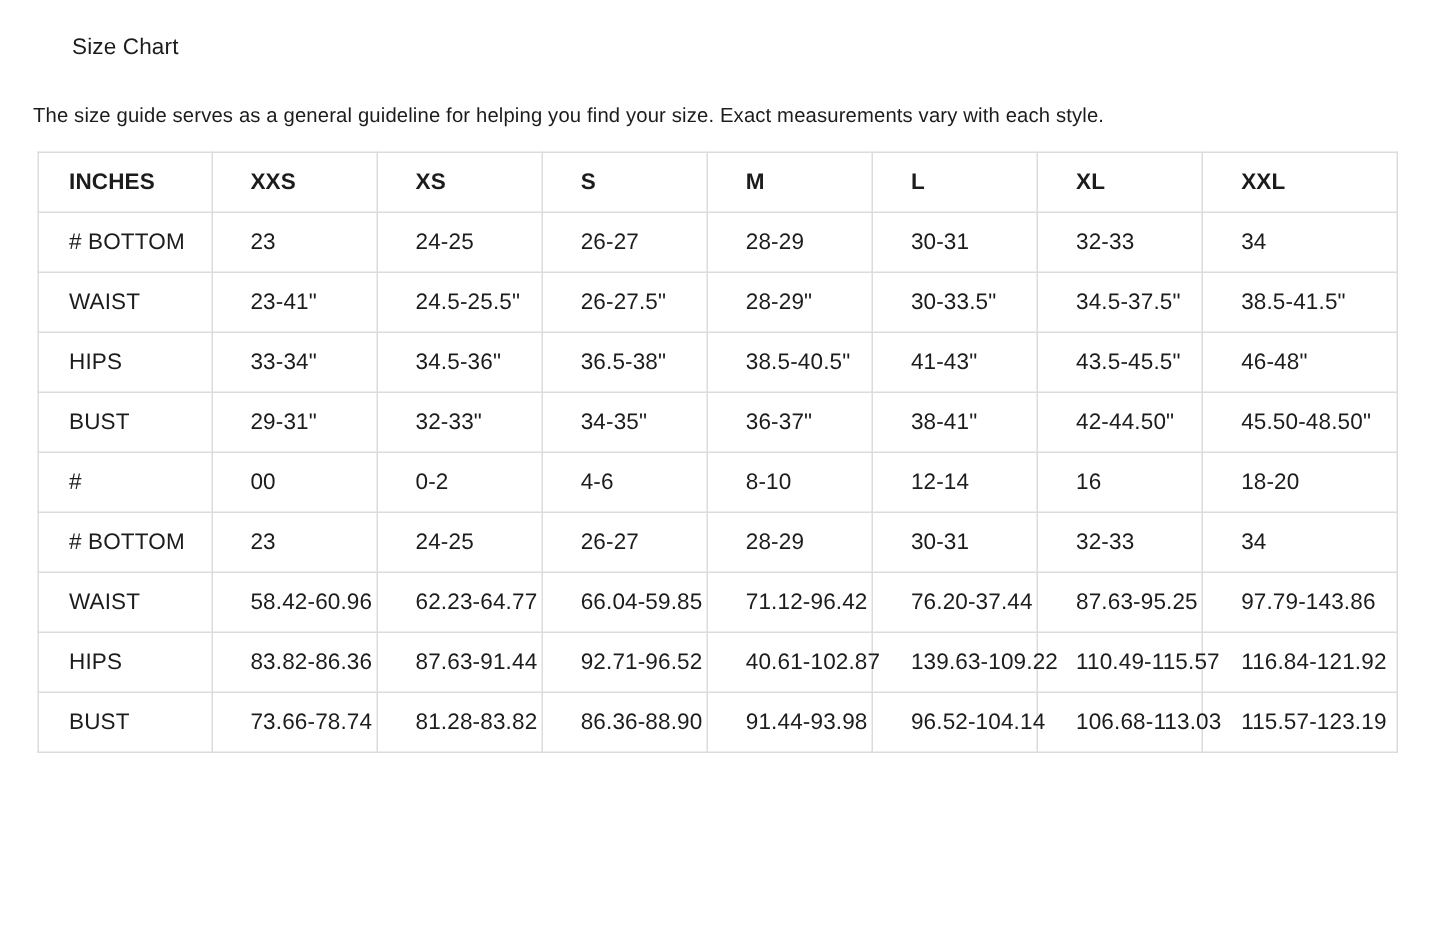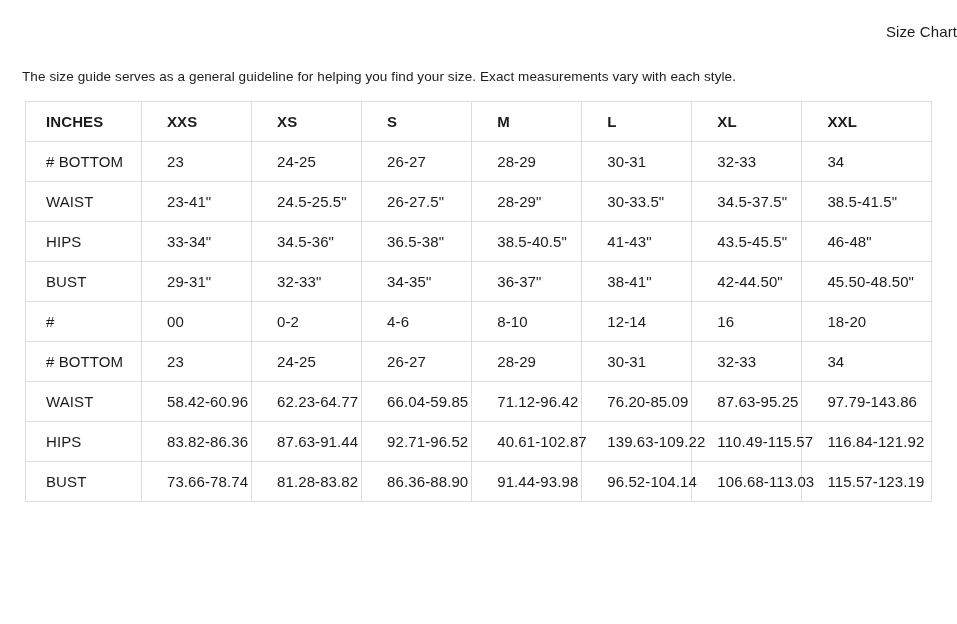--- a/index.html
+++ b/index.html
@@ -8,25 +8,26 @@
     padding: 0;
     background: #ffffff;
     width: 957px;
     height: 624px;
     overflow: hidden;
     font-family: "Liberation Sans", "DejaVu Sans", sans-serif;
     color: #1c1c1c;
   }
   .page-title {
     margin: 23px 0 0 0;
-    text-align: right;
+    text-align: left;
     font-size: 15px;
     font-weight: 500;
     letter-spacing: 0.1px;
     color: #1c1c1c;
+    padding-left: 48px;
   }
   .page-description {
     margin: 29px 25px 4px 22px;
     font-size: 13.5px;
     font-weight: 400;
     letter-spacing: 0.1px;
     color: #1c1c1c;
   }
   table.size-chart {
     margin: 17px 25px 0 25px;
@@ -143,21 +144,21 @@
         <td>30-31</td>
         <td>32-33</td>
         <td>34</td>
       </tr>
       <tr>
         <td class="label-cell">WAIST</td>
         <td>58.42-60.96</td>
         <td>62.23-64.77</td>
         <td>66.04-59.85</td>
         <td>71.12-96.42</td>
-        <td>76.20-85.09</td>
+        <td>76.20-37.44</td>
         <td>87.63-95.25</td>
         <td>97.79-143.86</td>
       </tr>
       <tr>
         <td class="label-cell">HIPS</td>
         <td>83.82-86.36</td>
         <td>87.63-91.44</td>
         <td>92.71-96.52</td>
         <td>40.61-102.87</td>
         <td>139.63-109.22</td>

